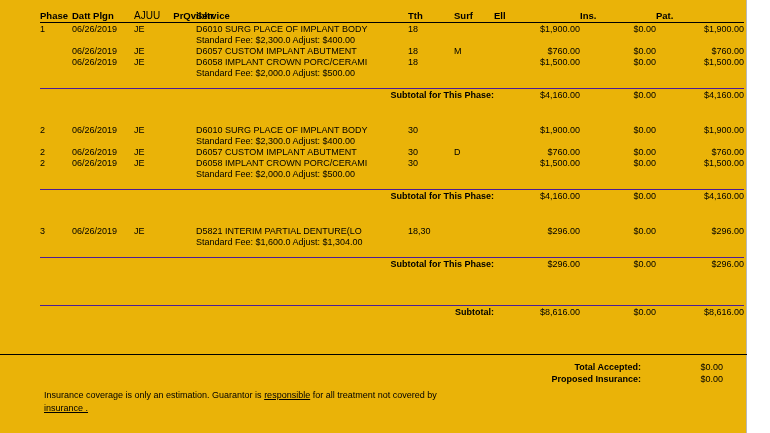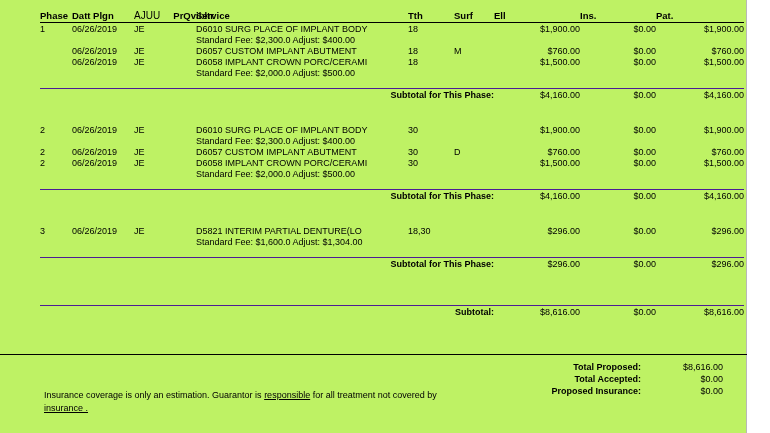--- a/index.html
+++ b/index.html
@@ -14,21 +14,21 @@
     font-size: 9px;
     color: #000000;
     position: relative;
     overflow: hidden;
   }
   #sheet {
     position: absolute;
     left: 0; top: 0;
     width: 746px;
     height: 433px;
-    background: #bef264;
+    background: #eab308;
     border-right: 1px solid #b8b8b8;
   }
   .pane-right {
     position: absolute;
     left: 747px; top: 0;
     width: 23px; height: 433px;
     background: #ffffff;
   }
 
   table.treatment {
@@ -347,24 +347,20 @@
 
   <div class="divider-full" style="top:354px;"></div>
 
   <div class="footer-note">
     <span>Insurance coverage is only an estimation. Guarantor is </span><span class="underline-word">responsible</span><span> for all treatment not covered by</span><br>
     <a href="#">insurance .</a>
   </div>
 
   <table class="totals">
     <tbody>
-        <tr>
-      <td class="lbl">Total Proposed:</td>
-      <td class="val">$8,616.00</td>
-    </tr>
     <tr>
       <td class="lbl">Total Accepted:</td>
       <td class="val">$0.00</td>
     </tr>
     <tr>
       <td class="lbl">Proposed Insurance:</td>
       <td class="val">$0.00</td>
     </tr>
   </tbody>
     </table>

